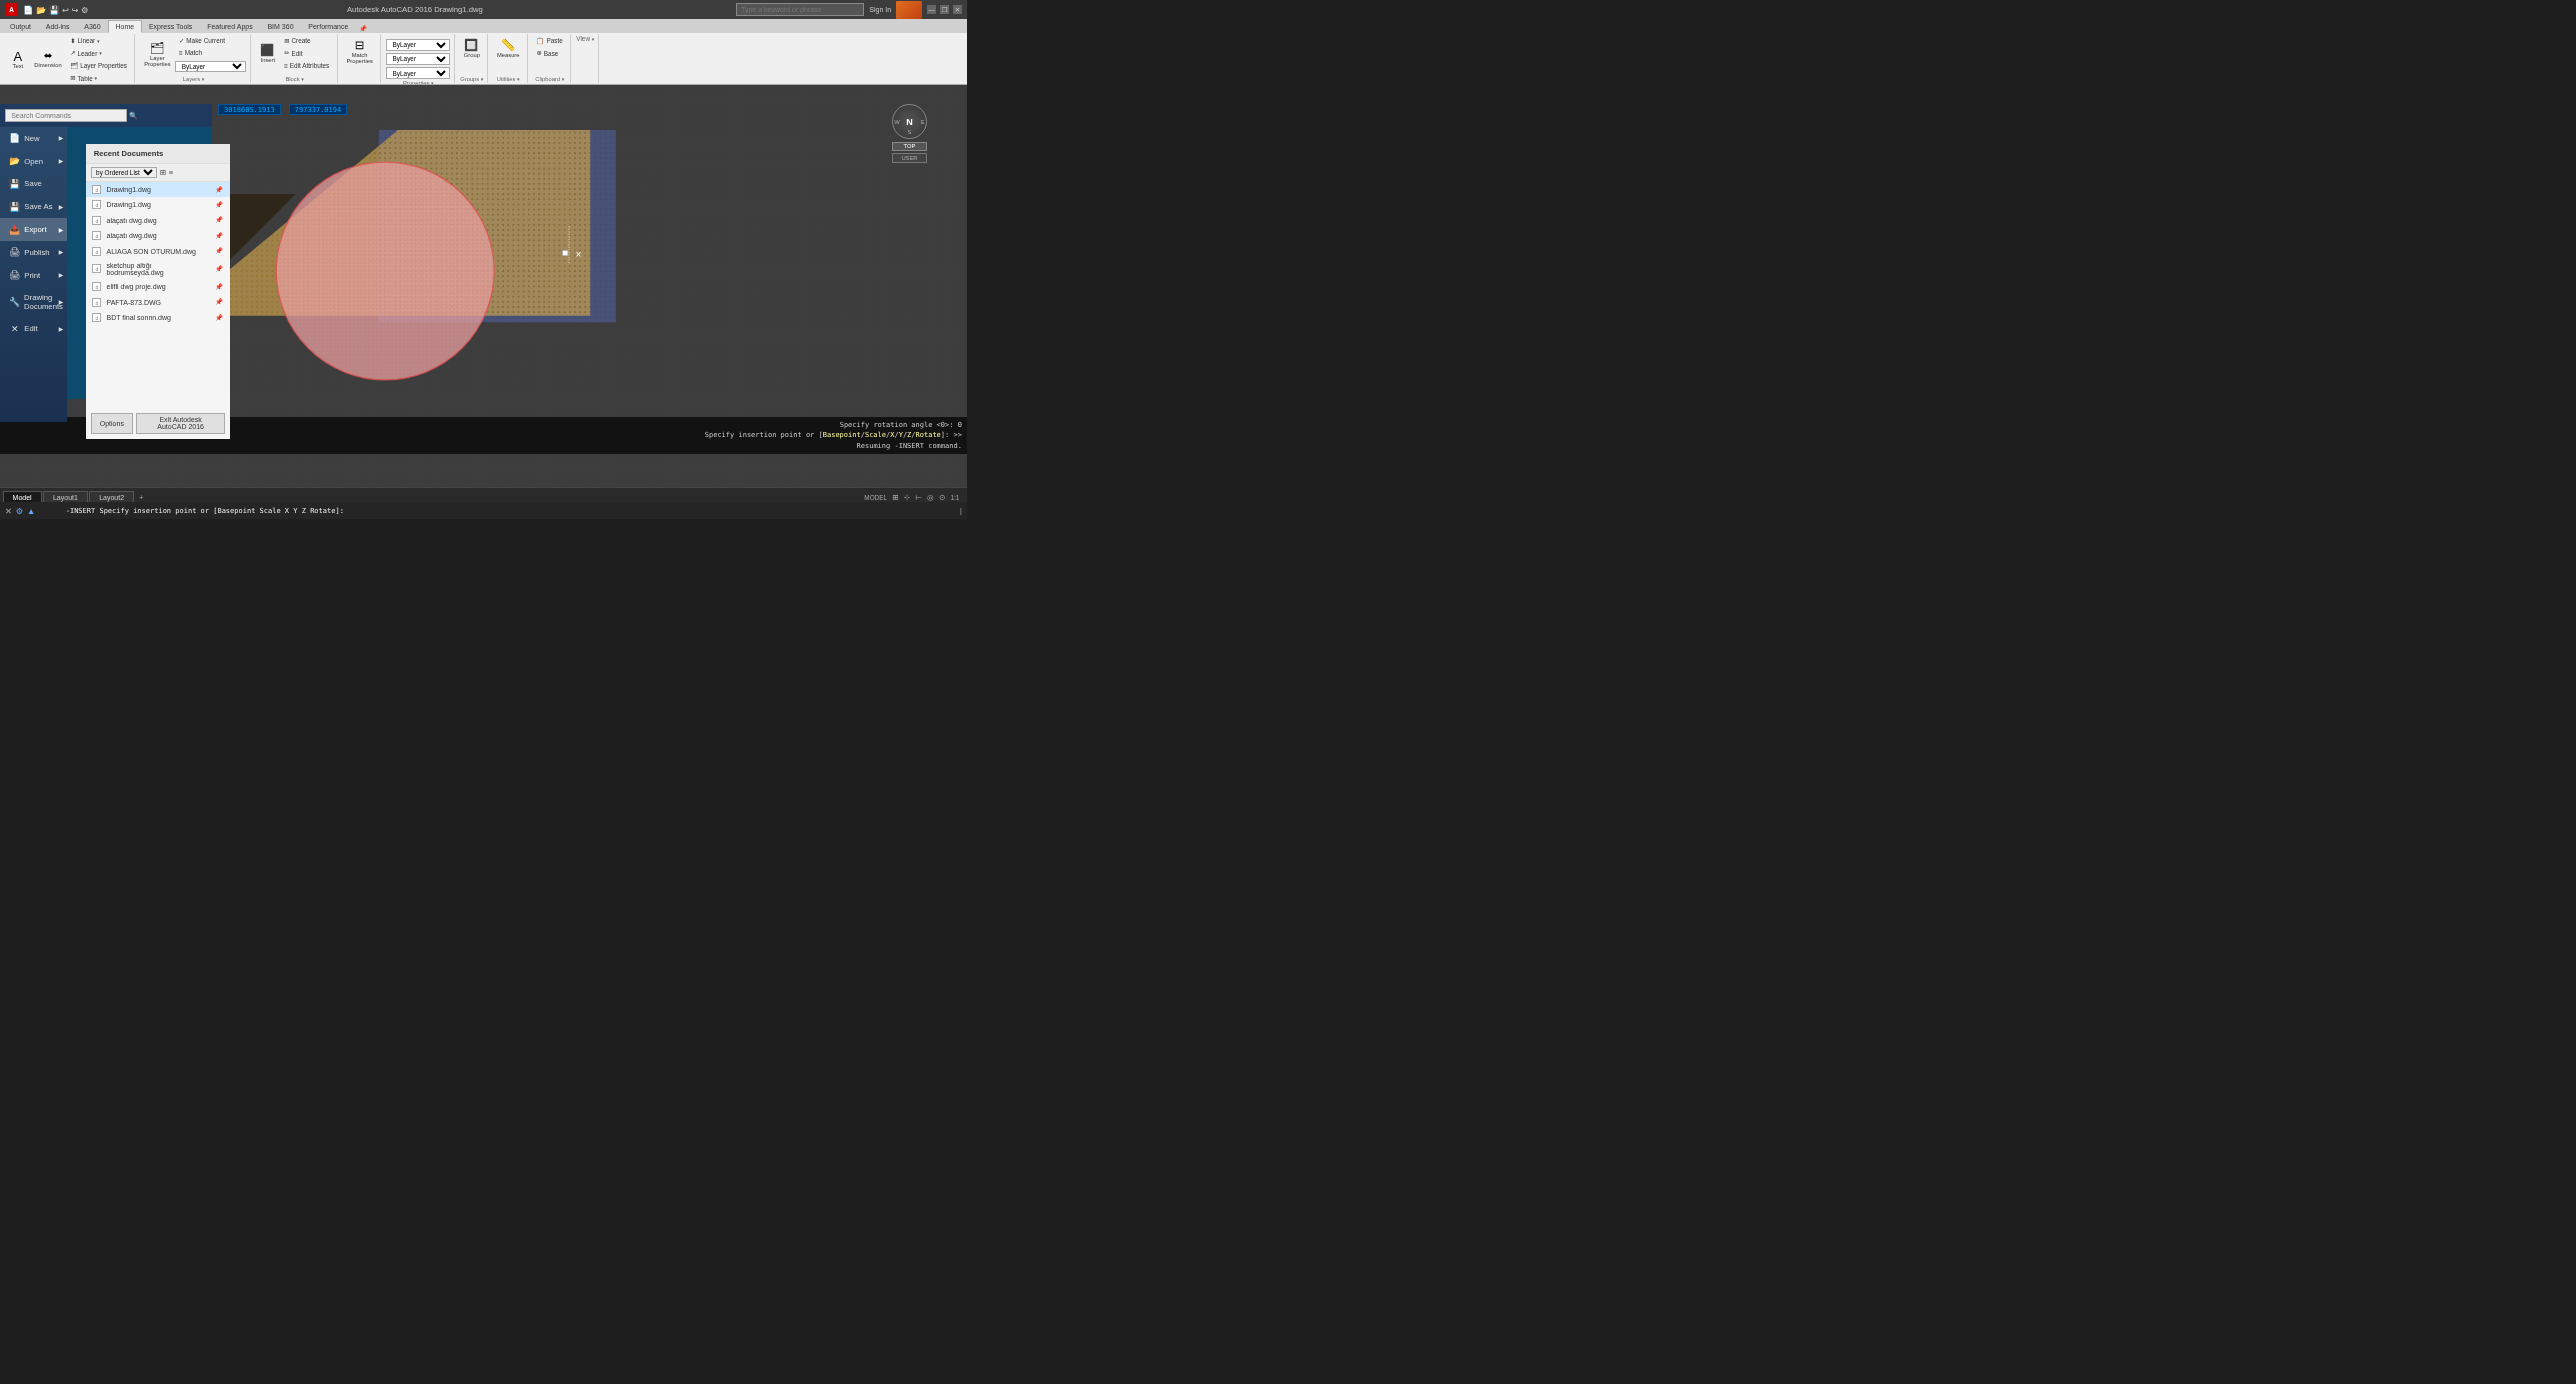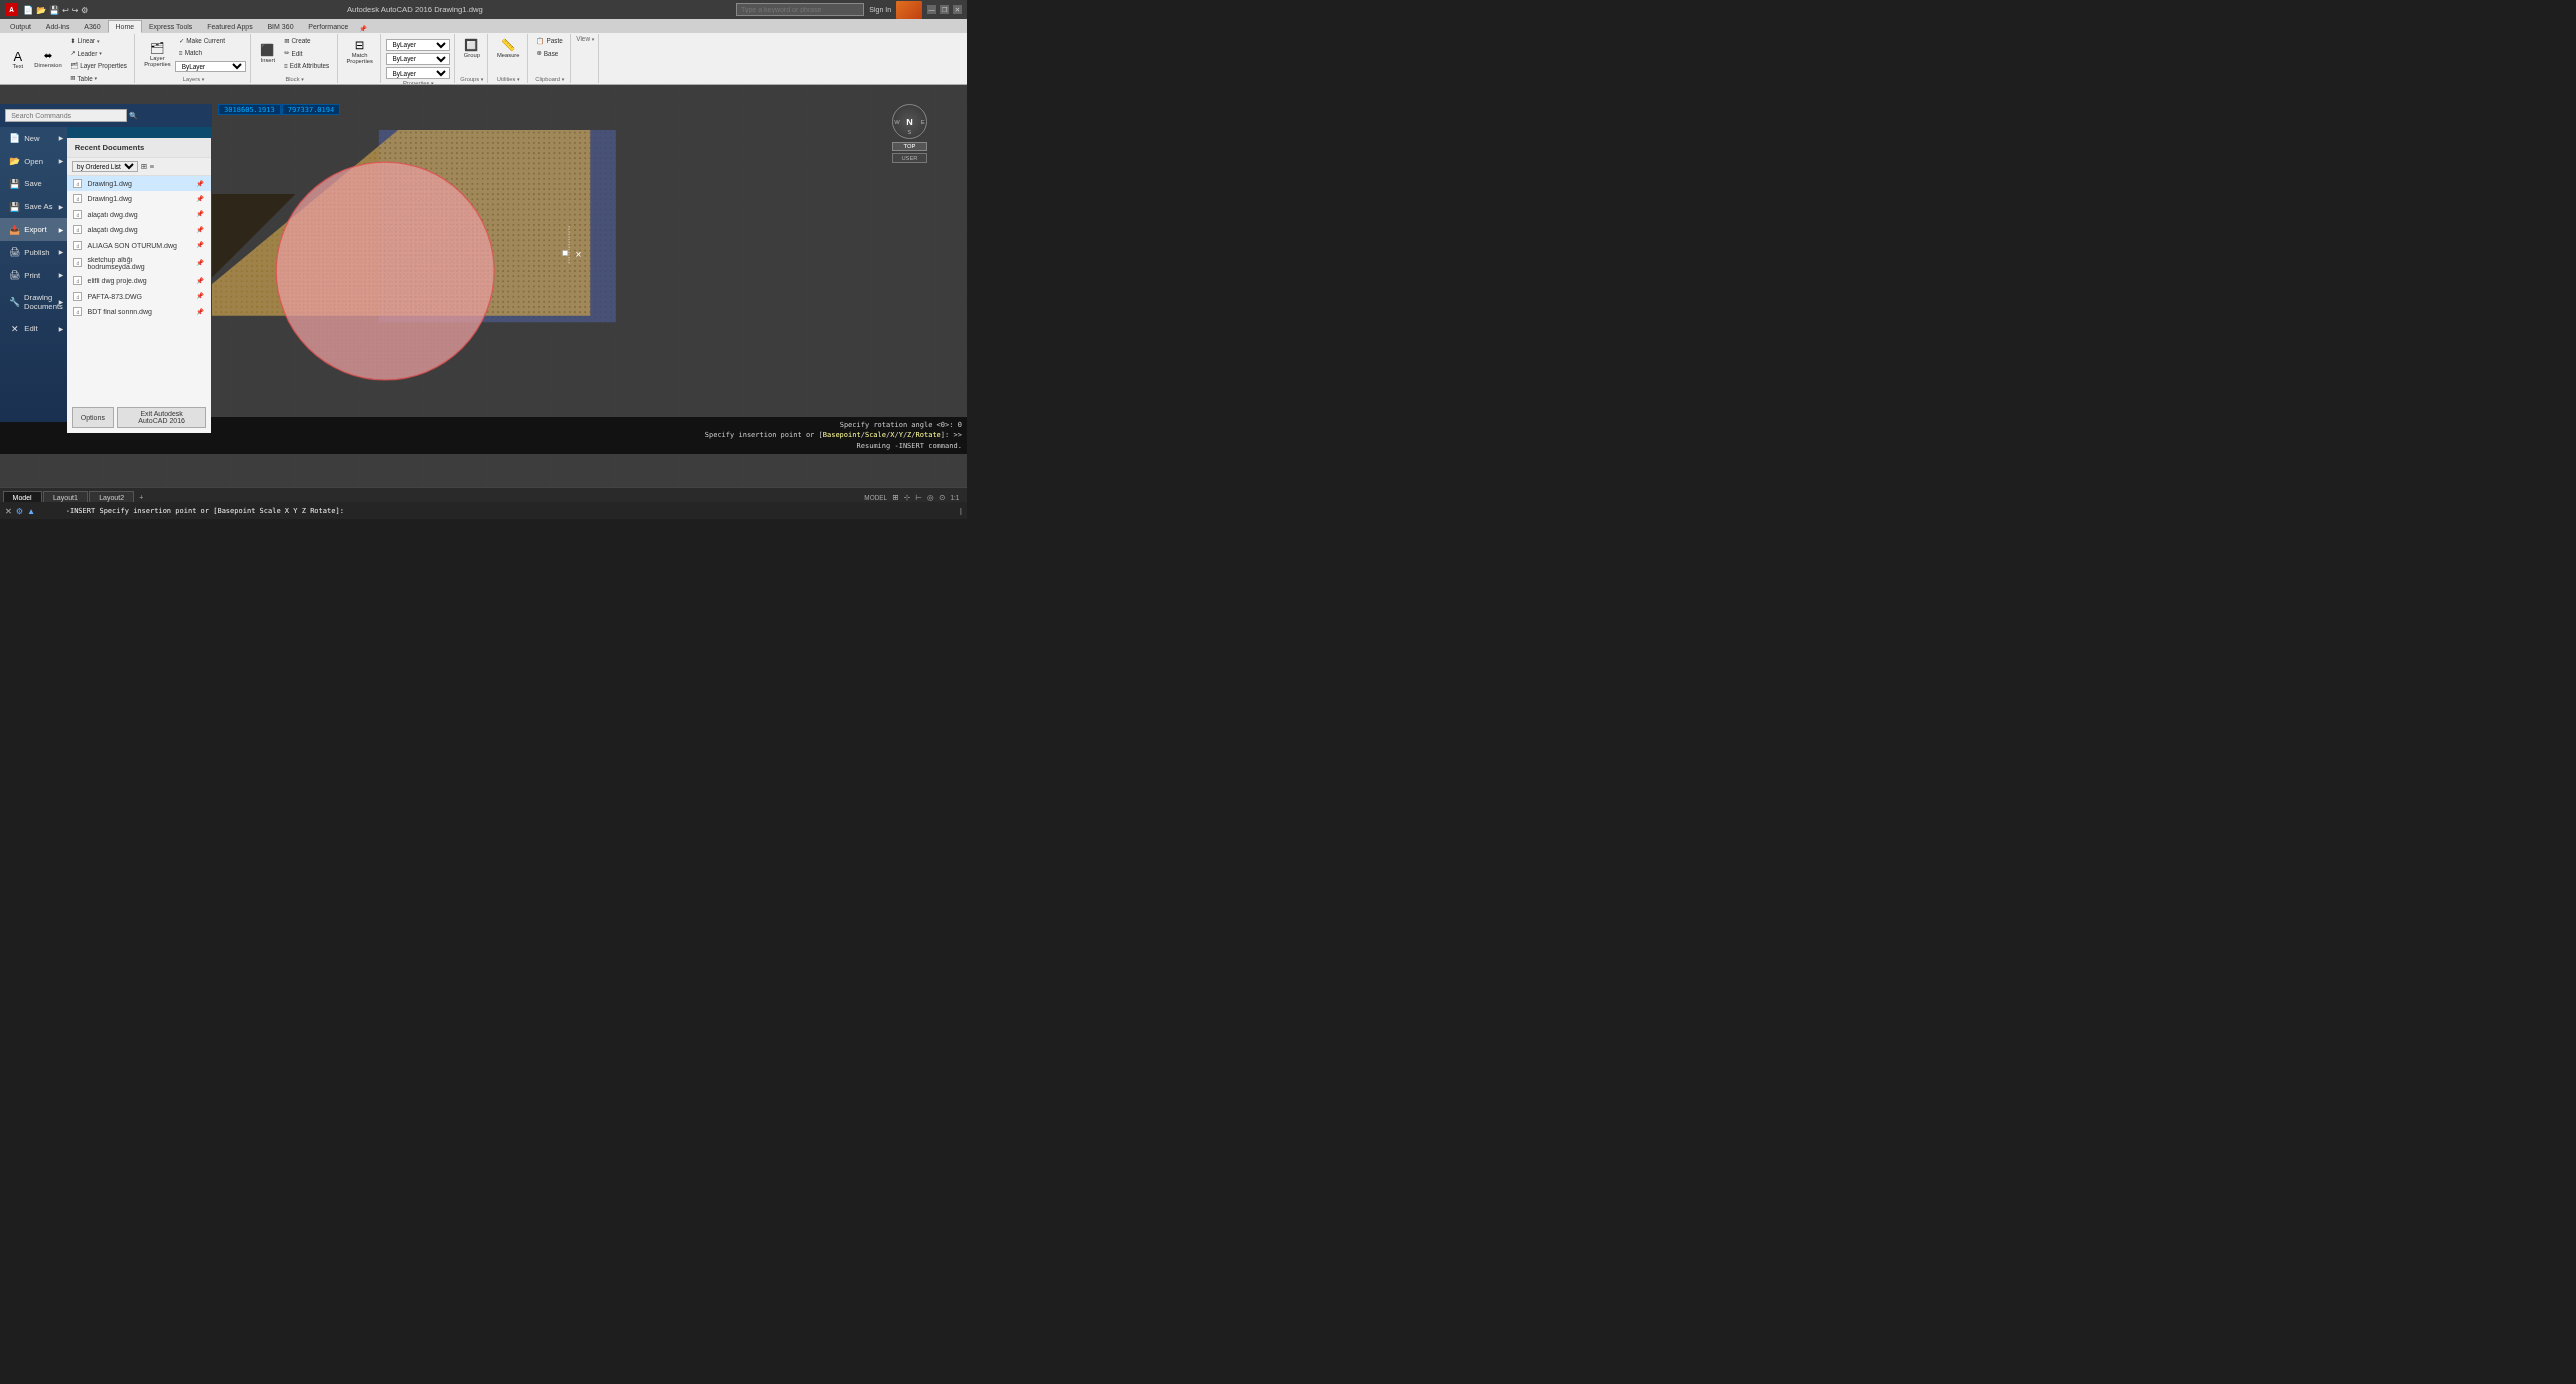--- a/index.html
+++ b/index.html
@@ -300,21 +300,21 @@
       position: absolute;
       top: 0; left: 0; right: 0; bottom: 0;
       background: #3d3d3d;
     }
     
     #coord-display {
       position: absolute;
       top: 19px;
       left: 218px;
       display: flex;
-      gap: 1px;
+      gap: 8px;
       z-index: 5;
     }
     .coord-box {
       background: #003366;
       color: #00aaff;
       padding: 0.6px 5.1px;
       font-size: 7px;
       font-family: monospace;
       border: 0.6px solid #005599;
     }
@@ -772,21 +772,21 @@
           <span class="menu-arrow">▶</span>
         </div>
         <div class="menu-item">
           <span class="menu-icon">✕</span>
           <span>Edit</span>
           <span class="menu-arrow">▶</span>
         </div>
       </div>
     </div>
 
-    <div id="app-menu-right" style="top:34px;">
+    <div id="app-menu-right" style="top:40px;margin-left:19px;">
       <div id="recent-docs-header">Recent Documents</div>
       <div id="recent-docs-toolbar">
         <select style="font-size:6.4px;height:11.5px;background:#eee;border:0.6px solid #aaa;">
           <option>by Ordered List</option>
         </select>
         <span style="font-size:7.7px;cursor:pointer;color:#555;">⊞</span>
         <span style="font-size:7.7px;cursor:pointer;color:#555;">≡</span>
       </div>
       <div id="recent-docs-list">
         <div class="recent-doc-item selected">

